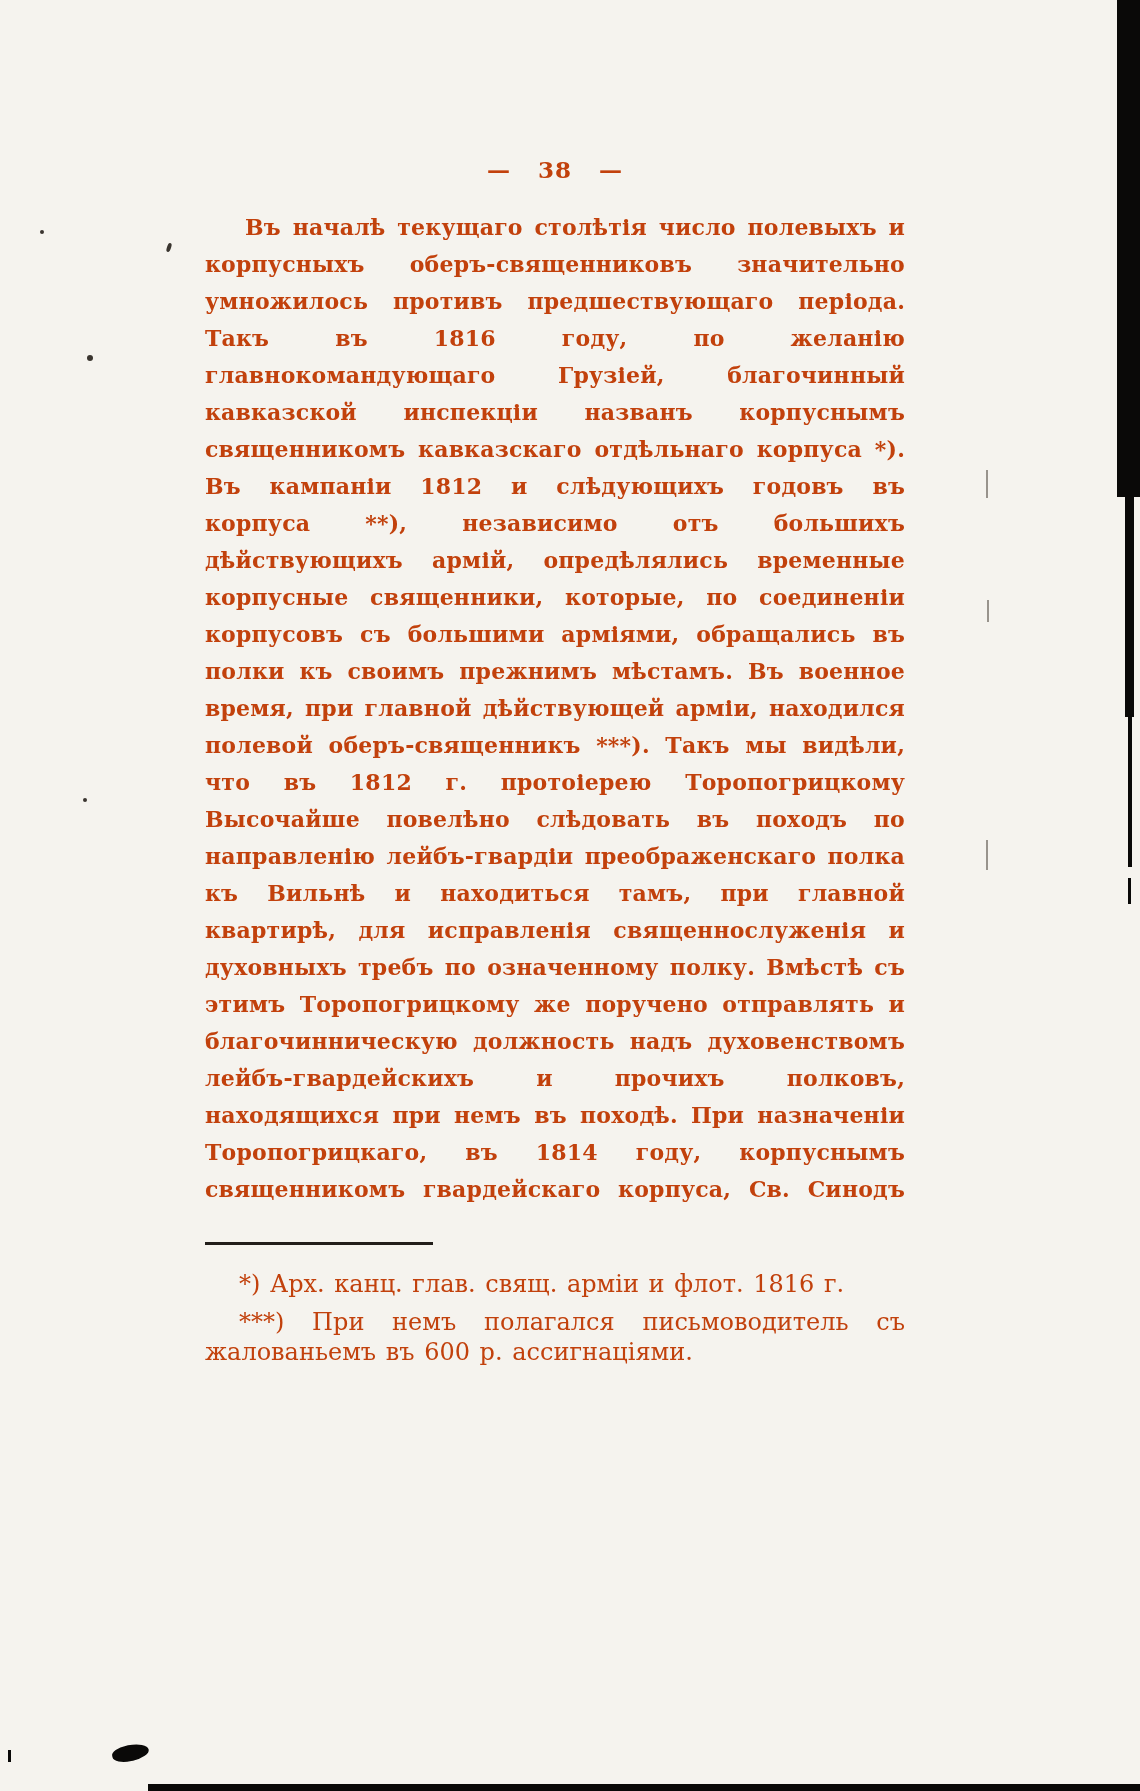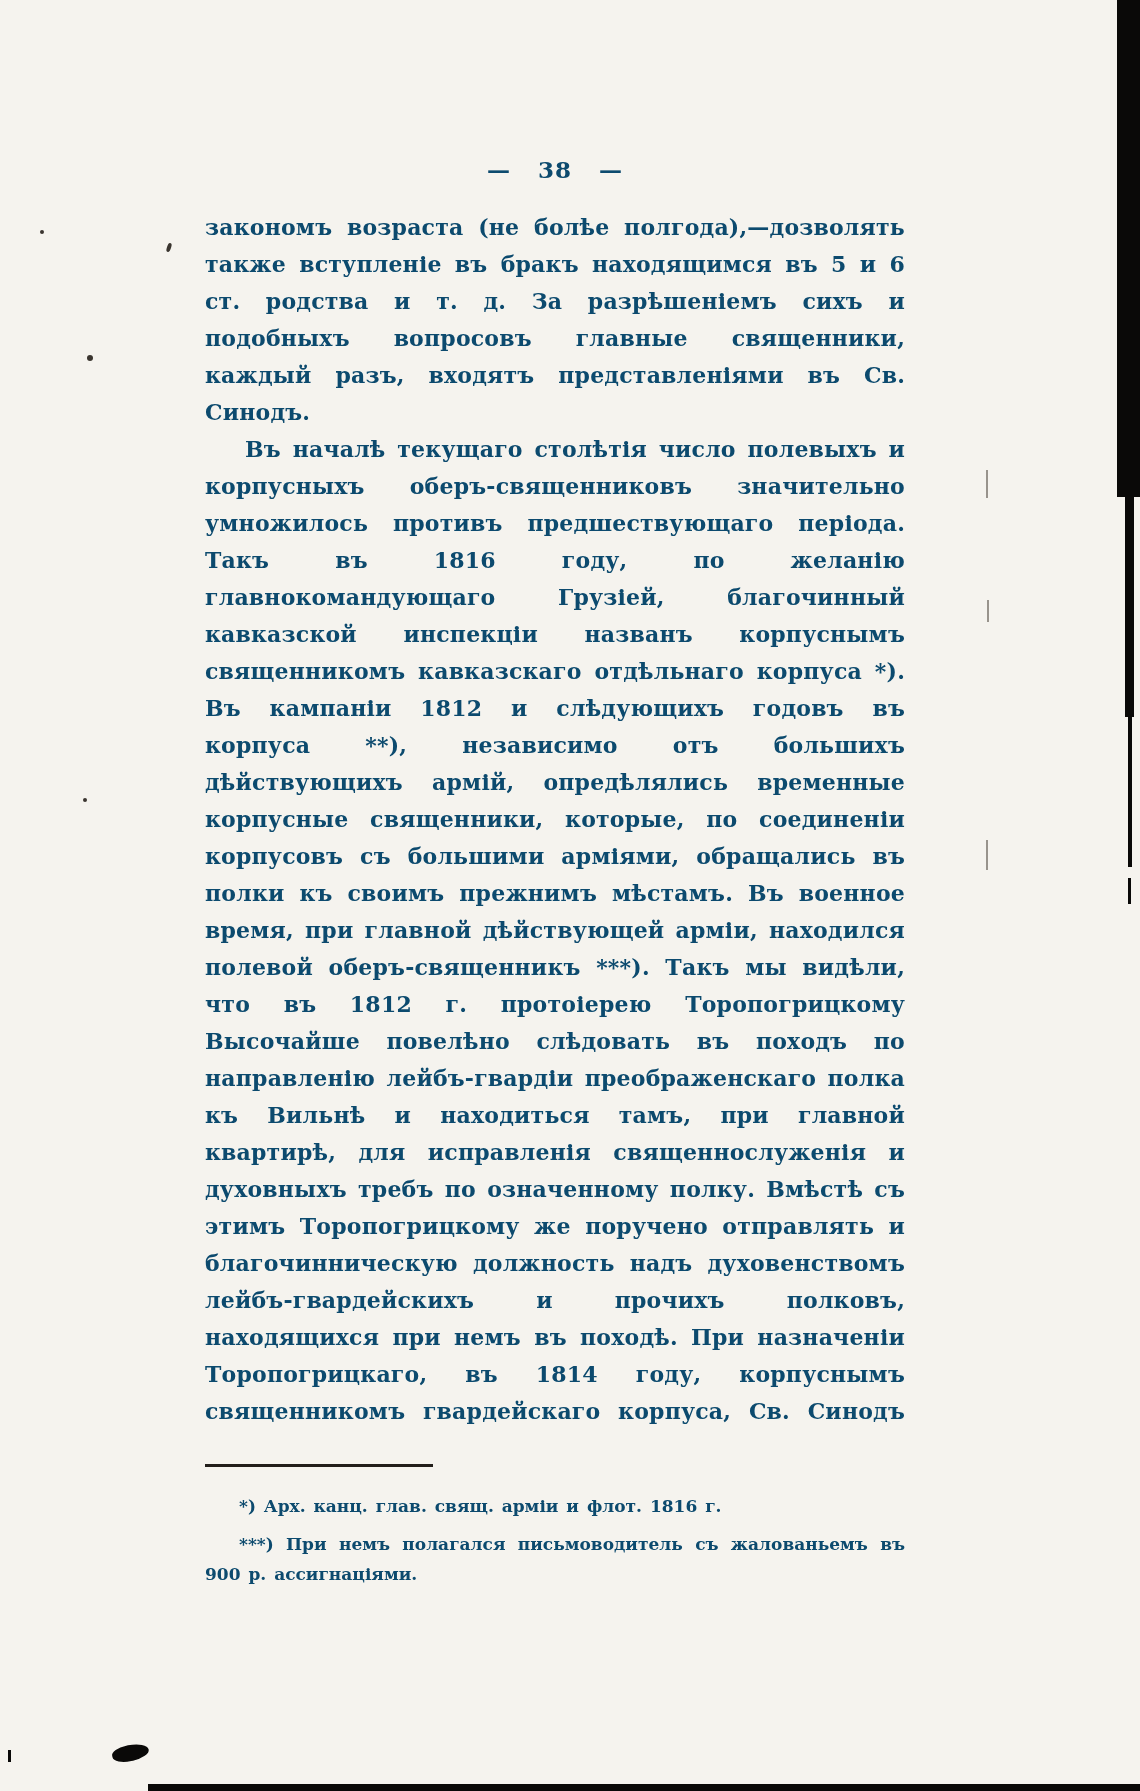--- a/index.html
+++ b/index.html
@@ -3,21 +3,21 @@
 <meta charset="utf-8">
 <style>
   html, body { margin: 0; padding: 0; background: #e9e7e2; }
   .page {
     position: relative;
     width: 1140px;
     height: 1791px;
     margin: 0 auto;
     background: #f5f3ee;
     font-family: "DejaVu Serif", "Liberation Serif", serif;
-    color: #0c4a6e;
+    color: #c2410c;
     overflow: hidden;
   }
   .text-block {
     position: absolute;
     left: 205px;
     top: 156px;
     width: 700px;
   }
   .page-number {
     text-align: center;
@@ -39,23 +39,23 @@
   }
   .para.indent { text-indent: 40px; }
   .footnote-rule {
     width: 228px;
     height: 3px;
     background: #221e1a;
     margin: 34px 0 24px 0;
   }
   .footnote {
     margin: 0 0 8px 0;
-    font-size: 17px;
+    font-size: 24px;
     line-height: 30px;
-    font-weight: bold;
+    font-weight: normal;
     text-align: justify;
     text-indent: 34px;
     word-spacing: 2px;
   }
   
   .artifact { position: absolute; background: #0a0908; }
   .bar-right-top    { right: 0;    top: 0;     width: 23px; height: 497px; }
   .bar-right-mid    { right: 6px;  top: 497px; width: 9px;  height: 220px; }
   .bar-right-low    { right: 8px;  top: 717px; width: 4px;  height: 150px; }
   .bar-right-dash   { right: 9px;  top: 878px; width: 3px;  height: 26px; }
@@ -75,35 +75,34 @@
 </style>
 </head>
 <body>
 
 <div class="page">
 
   <div class="text-block">
 
     <div class="page-number">— 38 —</div>
 
-    <p class="para">закономъ возраста (не болѣе полгода),—дозволять также вступленіе въ бракъ находящимся въ 5 и 6 ст. родства и т. д. За разрѣшеніемъ сихъ и подобныхъ вопросовъ главные священники, каждый разъ, входятъ представленіями въ Св. Синодъ.</p>
 
     <p class="para indent">Въ началѣ текущаго столѣтія число полевыхъ и корпусныхъ оберъ-священниковъ значительно умножилось противъ предшествующаго періода. Такъ въ 1816 году, по желанію главнокомандующаго Грузіей, благочинный кавказской инспекціи названъ корпуснымъ священникомъ кавказскаго отдѣльнаго корпуса *). Въ кампаніи 1812 и слѣдующихъ годовъ въ корпуса **), независимо отъ большихъ дѣйствующихъ армій, опредѣлялись временные корпусные священники, которые, по соединеніи корпусовъ съ большими арміями, обращались въ полки къ своимъ прежнимъ мѣстамъ. Въ военное время, при главной дѣйствующей арміи, находился полевой оберъ-священникъ ***). Такъ мы видѣли, что въ 1812 г. протоіерею Торопогрицкому Высочайше повелѣно слѣдовать въ походъ по направленію лейбъ-гвардіи преображенскаго полка къ Вильнѣ и находиться тамъ, при главной квартирѣ, для исправленія священнослуженія и духовныхъ требъ по означенному полку. Вмѣстѣ съ этимъ Торопогрицкому же поручено отправлять и благочинническую должность надъ духовенствомъ лейбъ-гвардейскихъ и прочихъ полковъ, находящихся при немъ въ походѣ. При назначеніи Торопогрицкаго, въ 1814 году, корпуснымъ священникомъ гвардейскаго корпуса, Св. Синодъ</p>
 
     <div class="footnote-rule"></div>
 
     <p class="footnote">
       <span>*)</span>
       <span>Арх. канц. глав. свящ. арміи и флот. 1816 г.</span>
     </p>
 
 
     <p class="footnote">
       <span>***)</span>
-      <span>При немъ полагался письмоводитель съ жалованьемъ въ 900 р. ассигнаціями.</span>
+      <span>При немъ полагался письмоводитель съ жалованьемъ въ 600 р. ассигнаціями.</span>
     </p>
 
   </div>
 
   <div class="artifact bar-right-top"></div>
   <div class="artifact bar-right-mid"></div>
   <div class="artifact bar-right-low"></div>
   <div class="artifact bar-right-dash"></div>
   <div class="artifact bottom-strip"></div>
   <div class="artifact blob-bottom-left"></div>

